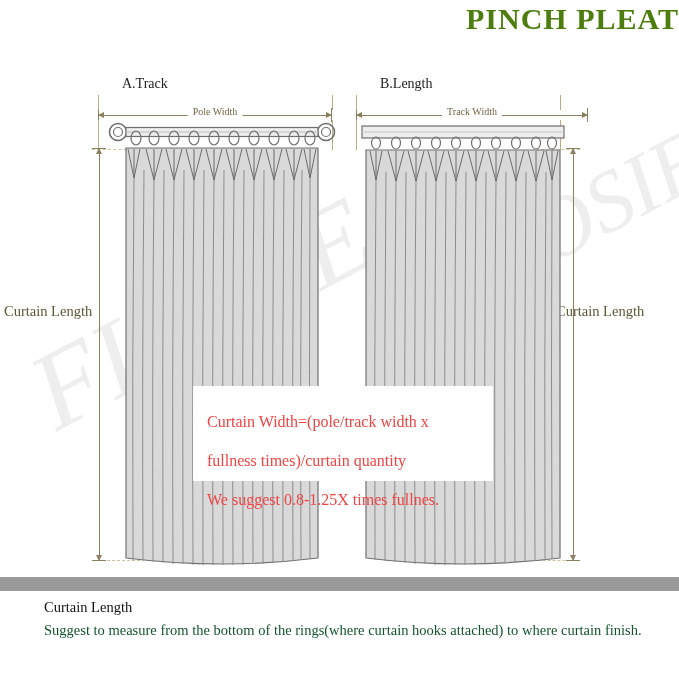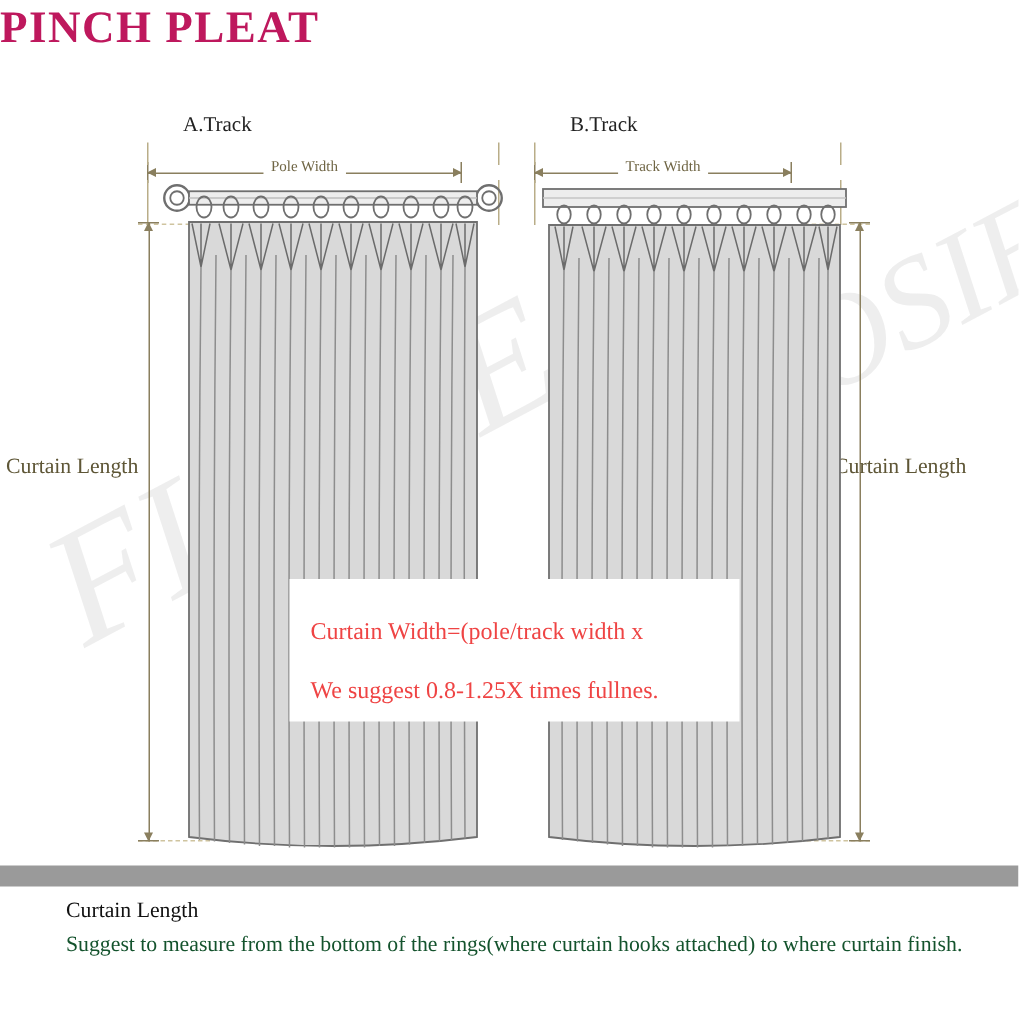--- a/index.html
+++ b/index.html
@@ -14,25 +14,25 @@
     position: relative;
     width: 679px; height: 675px;
     background: #ffffff;
   }
 
   
   .title {
     position: absolute;
     left: 0; right: 0;
     top: 2px;
-    text-align: left;
+    text-align: right;
     font-size: 30px;
     font-weight: bold;
     letter-spacing: 1px;
-    color: #be185d;
+    color: #4d7c0f;
     font-family: "Liberation Serif", serif;
   }
   .subtitle {
     position: absolute;
     left: 0; right: 0;
     top: 43px;
     text-align: center;
     font-size: 17px;
     font-weight: bold;
     letter-spacing: 0.5px;
@@ -77,22 +77,22 @@
   .dim-row .txt {
     position: absolute;
     left: 50%; top: -2px;
     transform: translateX(-50%);
     background: #ffffff;
     padding: 0 5px;
     font-size: 10px;
     color: #6f6544;
     white-space: nowrap;
   }
-  #dim-pole  { left: 98px;  top: 108px; width: 210px; }
-  #dim-track { left: 356px; top: 108px; width: 172px; }
+  #dim-pole  { left: 98px;  top: 108px; width: 234px; }
+  #dim-track { left: 356px; top: 108px; width: 232px; }
 
   
   .tick-v {
     position: absolute;
     border-left: 1px solid #b9ad88;
     width: 0;
   }
 
   
   .vdim {
@@ -206,21 +206,21 @@
 <body>
 
 <div id="page">
 
   <div class="wm" id="wm1">FLOSIE</div>
   <div class="wm" id="wm2">FLOSIE</div>
 
   <div class="title">PINCH PLEAT</div>
 
   <div class="panel-label" id="label-a">A.Track</div>
-  <div class="panel-label" id="label-b">B.Track</div>
+  <div class="panel-label" id="label-b">B.Length</div>
 
   <div class="dim-row" id="dim-pole">
     <div class="line"></div>
     <div class="cap-l"></div>
     <div class="cap-r"></div>
     <div class="arrow-l"></div>
     <div class="arrow-r"></div>
     <div class="txt">Pole Width</div>
   </div>
   <div class="tick-v" style="left:98px;  top:95px;  height:15px;"></div>
@@ -381,20 +381,21 @@
         <path d="M166,54 Q164,250 165,444"></path>
         <path d="M176,63 Q174,250 175,443"></path>
         <path d="M186,54 Q184,250 185,442"></path>
         <path d="M192,62 Q191,250 192,441"></path>
       </g>
     </svg>
   </div>
 
   <div id="formula">
     <p>Curtain Width=(pole/track width x</p>
+    <p>fullness times)/curtain quantity</p>
     <p>We suggest 0.8-1.25X times fullnes.</p>
   </div>
 
   <div id="footer">
     <div id="footer-bar"></div>
     <div id="footer-text">
       <p class="h">Curtain Length</p>
       <p class="b">Suggest to measure from the bottom of the rings(where curtain hooks attached) to where curtain finish.</p>
     </div>
   </div>

